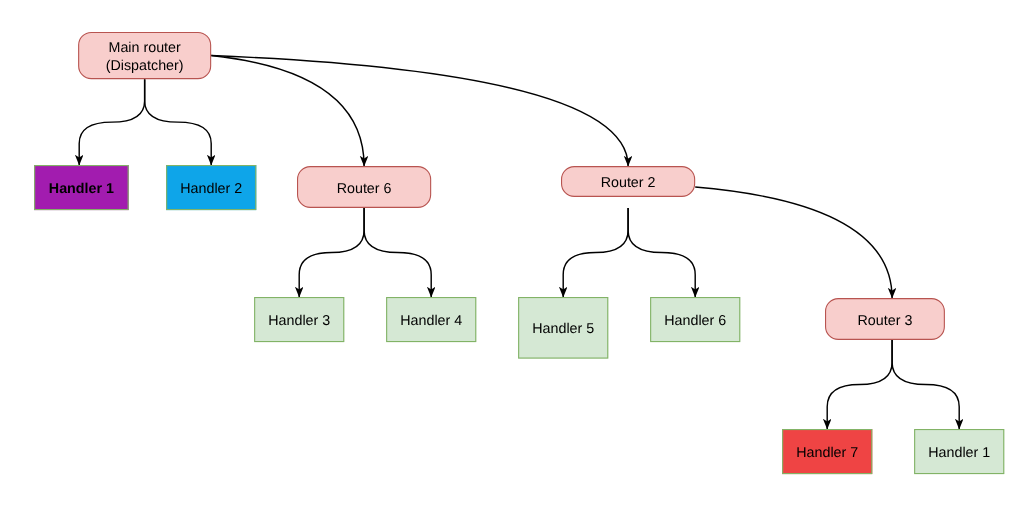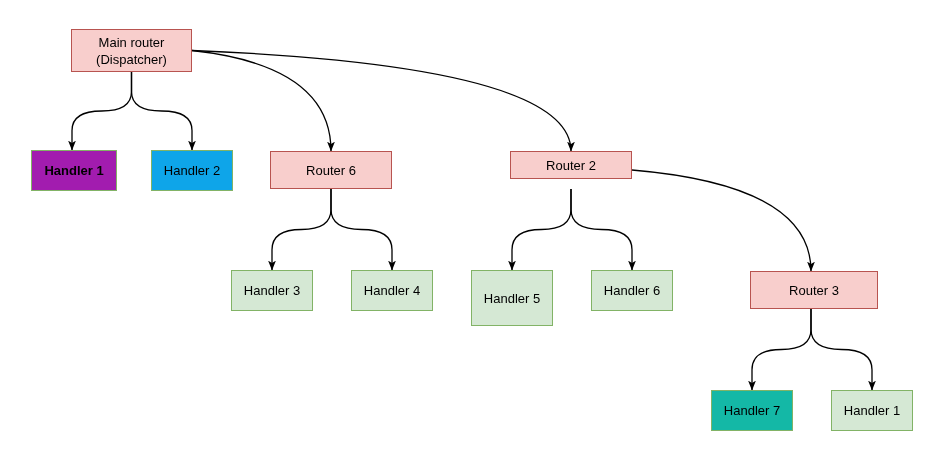--- a/index.html
+++ b/index.html
@@ -21,21 +21,21 @@
     box-sizing: border-box;
     display: flex;
     align-items: center;
     justify-content: center;
     text-align: center;
     font-size: 13px;
     line-height: 17px;
     color: #000000;
   }
   .node .label { white-space: pre-line; }
-  .node.router { border-radius: 0; }
+  .node.router { border-radius: 12px; }
   .node.handler { border-radius: 0; }
 </style>
 </head>
 <body>
 
 <div class="canvas">
   <svg class="edge-layer" width="941" height="461" viewBox="0 0 941 461" xmlns="http://www.w3.org/2000/svg">
     <defs>
       <marker id="arrow" markerWidth="10" markerHeight="8" refX="7.2" refY="3" orient="auto">
         <path d="M0,0 L7.5,3 L0,6 L1.9,3 Z" fill="#000000"></path>
@@ -77,23 +77,23 @@
       </div>
       <div class="node handler" style="left: 351px; top: 270px; width: 82px; height: 41px; background: rgb(213, 232, 212); border: 1.3px solid rgb(130, 179, 102);">
         <span class="label">Handler 4</span>
       </div>
       <div class="node handler" style="left: 471px; top: 270px; width: 82px; height: 56px; background: rgb(213, 232, 212); border: 1.3px solid rgb(130, 179, 102);">
         <span class="label">Handler 5</span>
       </div>
       <div class="node handler" style="left: 591px; top: 270px; width: 82px; height: 41px; background: rgb(213, 232, 212); border: 1.3px solid rgb(130, 179, 102);">
         <span class="label">Handler 6</span>
       </div>
-      <div class="node router" style="left: 750px; top: 271px; width: 128px; height: 38px; background: rgb(248, 206, 204); border: 1.3px solid rgb(184, 84, 80);">
+      <div class="node router" style="left: 750px; top: 271px; width: 109px; height: 38px; background: rgb(248, 206, 204); border: 1.3px solid rgb(184, 84, 80);">
         <span class="label">Router 3</span>
       </div>
-      <div class="node handler" style="left: 711px; top: 390px; width: 82px; height: 41px; background: #14b8a6; border: 1.3px solid rgb(130, 179, 102);">
+      <div class="node handler" style="left: 711px; top: 390px; width: 82px; height: 41px; background: #ef4444; border: 1.3px solid rgb(130, 179, 102);">
         <span class="label">Handler 7</span>
       </div>
       <div class="node handler" style="left: 831px; top: 390px; width: 82px; height: 41px; background: rgb(213, 232, 212); border: 1.3px solid rgb(130, 179, 102);">
         <span class="label">Handler 1</span>
       </div>
     </div>
 </div>
 
 </body></html>

